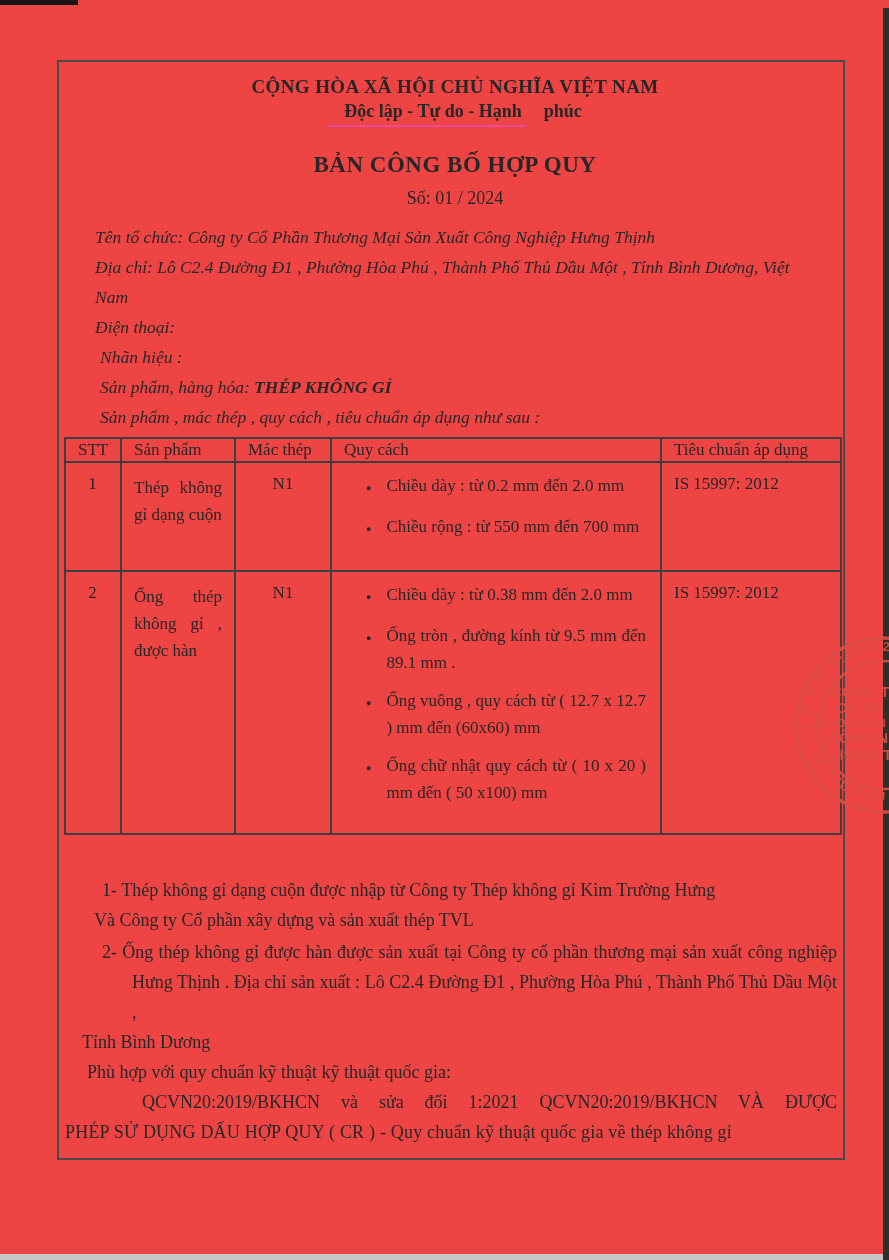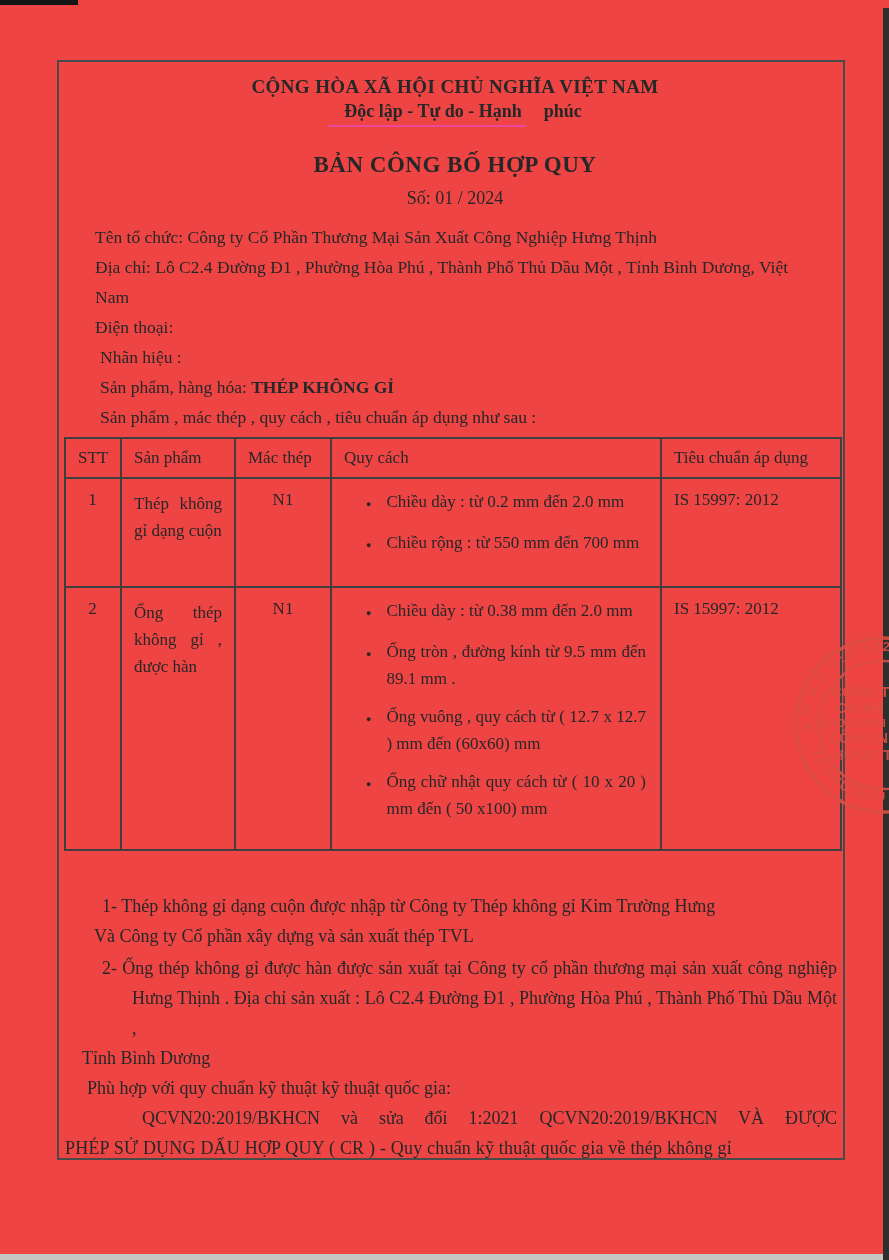--- a/index.html
+++ b/index.html
@@ -21,34 +21,34 @@
 
   .center-blk { text-align:center; margin-left:-22px; }
   .motto-1 { font-size:19px; font-weight:bold; letter-spacing:.4px; }
   .motto-2 { font-size:18px; font-weight:bold; margin-top:3px; }
   .motto-2 .underlined { display:inline-block; border-bottom:2px solid #ec4899; padding:0 4px 3px 16px; }
   .motto-2 .tail { margin-left:18px; }
   .doc-title { font-size:23px; font-weight:bold; margin-top:25px; letter-spacing:.5px; }
   .doc-number { font-size:18px; margin-top:10px; }
 
   .org-blk { margin-top:13px; }
-  .org-line { font-size:17.5px; line-height:30px; max-width:706px; }
+  .org-line { font-size:17.5px; line-height:30px; max-width:706px;font-style:italic; }
   .ml5 { margin-left:5px; }
   .bold { font-weight:bold; }
 
   table.products {
     border-collapse:collapse; table-layout:fixed;
     width:776px; margin-left:-31px; margin-top:5px;
     font-size:17px;
   }
   table.products th, table.products td {
     border:2px solid #3f3f3f; box-sizing:border-box; vertical-align:top;
     font-weight:normal; overflow:hidden;
   }
-  table.products th { height:40px; vertical-align:middle; text-align:left; padding:0 0 0 12px; }
+  table.products th { height:24px; vertical-align:middle; text-align:left; padding:0 0 0 12px; }
   th.c-stt, td.c-stt { text-align:center; padding-left:0; }
   td { padding-top:11px; }
   td.c-stt { padding-top:11px; }
   td.c-sp { padding:11px 12px 0 12px; text-align:justify; line-height:27px; }
   td.c-mt { text-align:center; padding-top:11px; }
   td.c-qc { padding:9px 14px 16px 34px; }
   td.c-tc { padding:11px 6px 0 12px; }
   .qc-item { display:flex; gap:15px; margin-bottom:11px; line-height:27px; }
   .qc-item .marker::before { content:"●"; font-size:9px; line-height:27px; }
   .qc-item .qc-text { text-align:justify; flex:1; }

